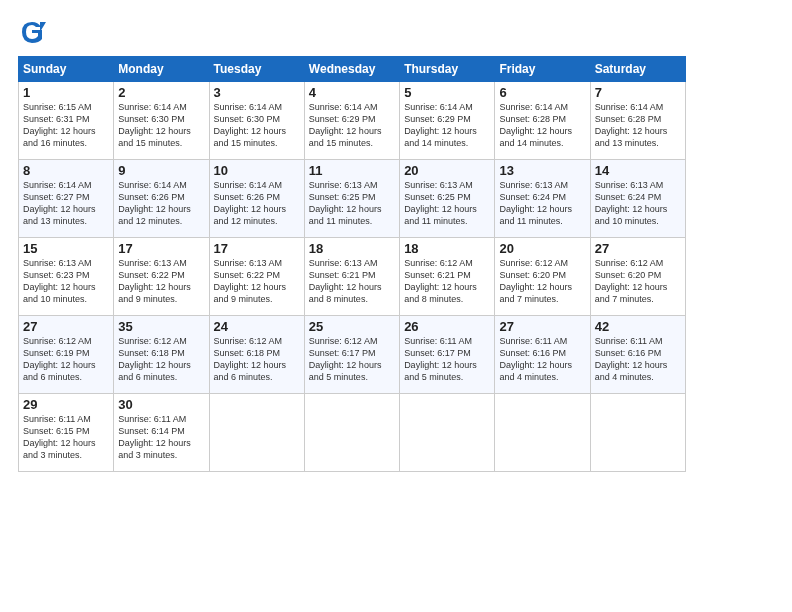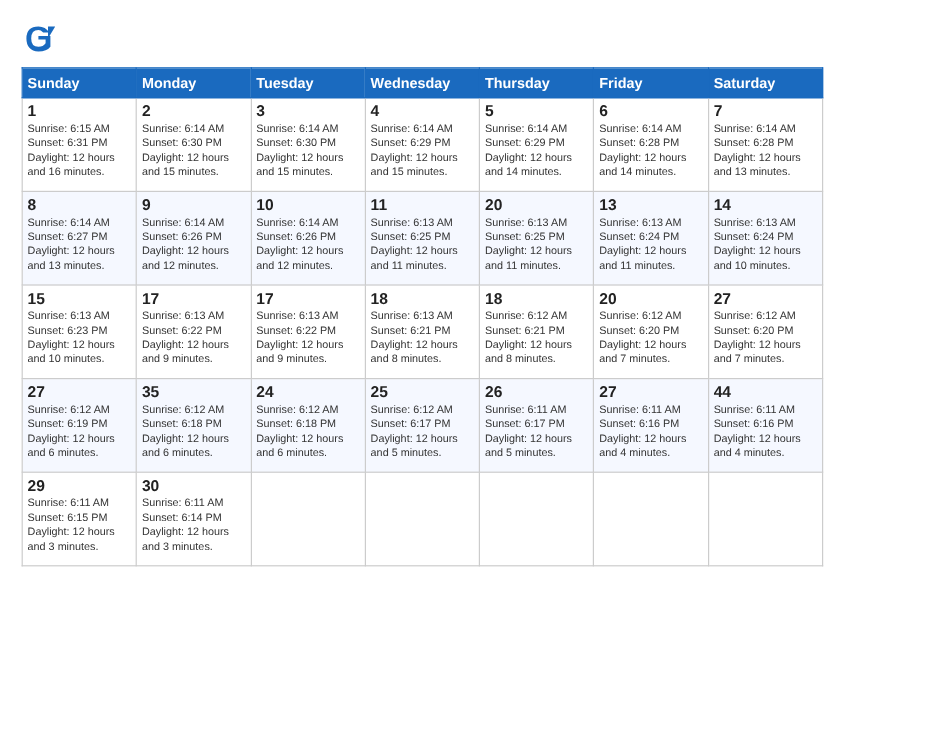--- a/index.html
+++ b/index.html
@@ -188,21 +188,21 @@
           <td><span class="day-num">35</span>
 <span class="cell-text">Sunrise: 6:12 AM<br>Sunset: 6:18 PM<br>Daylight: 12 hours and 6 minutes.</span></td>
           <td><span class="day-num">24</span>
 <span class="cell-text">Sunrise: 6:12 AM<br>Sunset: 6:18 PM<br>Daylight: 12 hours and 6 minutes.</span></td>
           <td><span class="day-num">25</span>
 <span class="cell-text">Sunrise: 6:12 AM<br>Sunset: 6:17 PM<br>Daylight: 12 hours and 5 minutes.</span></td>
           <td><span class="day-num">26</span>
 <span class="cell-text">Sunrise: 6:11 AM<br>Sunset: 6:17 PM<br>Daylight: 12 hours and 5 minutes.</span></td>
           <td><span class="day-num">27</span>
 <span class="cell-text">Sunrise: 6:11 AM<br>Sunset: 6:16 PM<br>Daylight: 12 hours and 4 minutes.</span></td>
-          <td><span class="day-num">44</span>
+          <td><span class="day-num">42</span>
 <span class="cell-text">Sunrise: 6:11 AM<br>Sunset: 6:16 PM<br>Daylight: 12 hours and 4 minutes.</span></td>
         </tr>
         <tr>
           <td><span class="day-num">29</span>
 <span class="cell-text">Sunrise: 6:11 AM<br>Sunset: 6:15 PM<br>Daylight: 12 hours and 3 minutes.</span></td>
           <td><span class="day-num">30</span>
 <span class="cell-text">Sunrise: 6:11 AM<br>Sunset: 6:14 PM<br>Daylight: 12 hours and 3 minutes.</span></td>
           <td class="empty-cell"></td>
           <td class="empty-cell"></td>
           <td class="empty-cell"></td>

